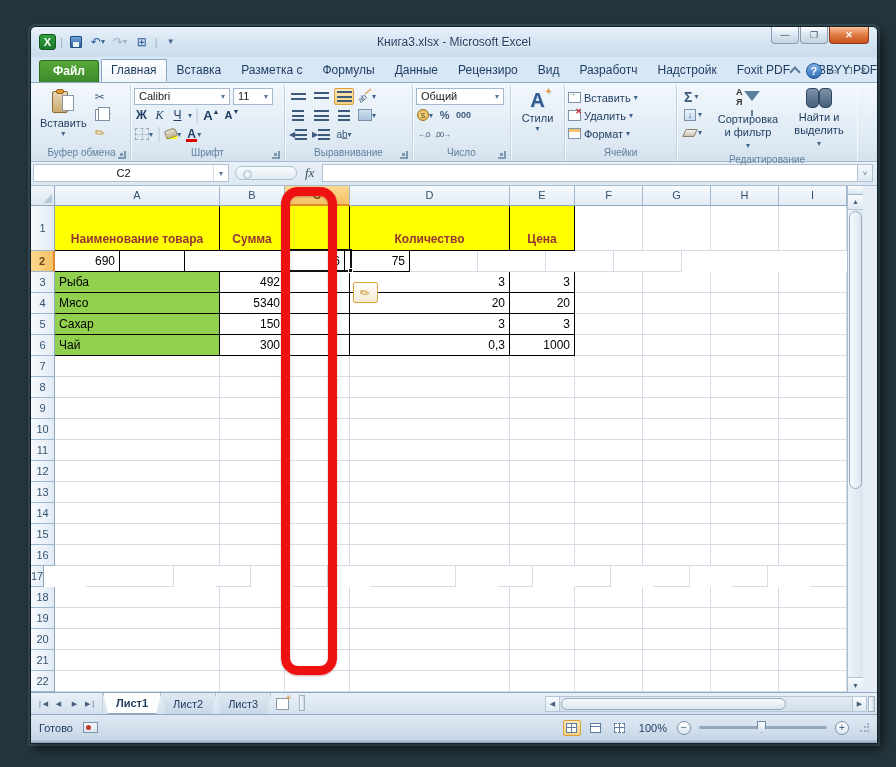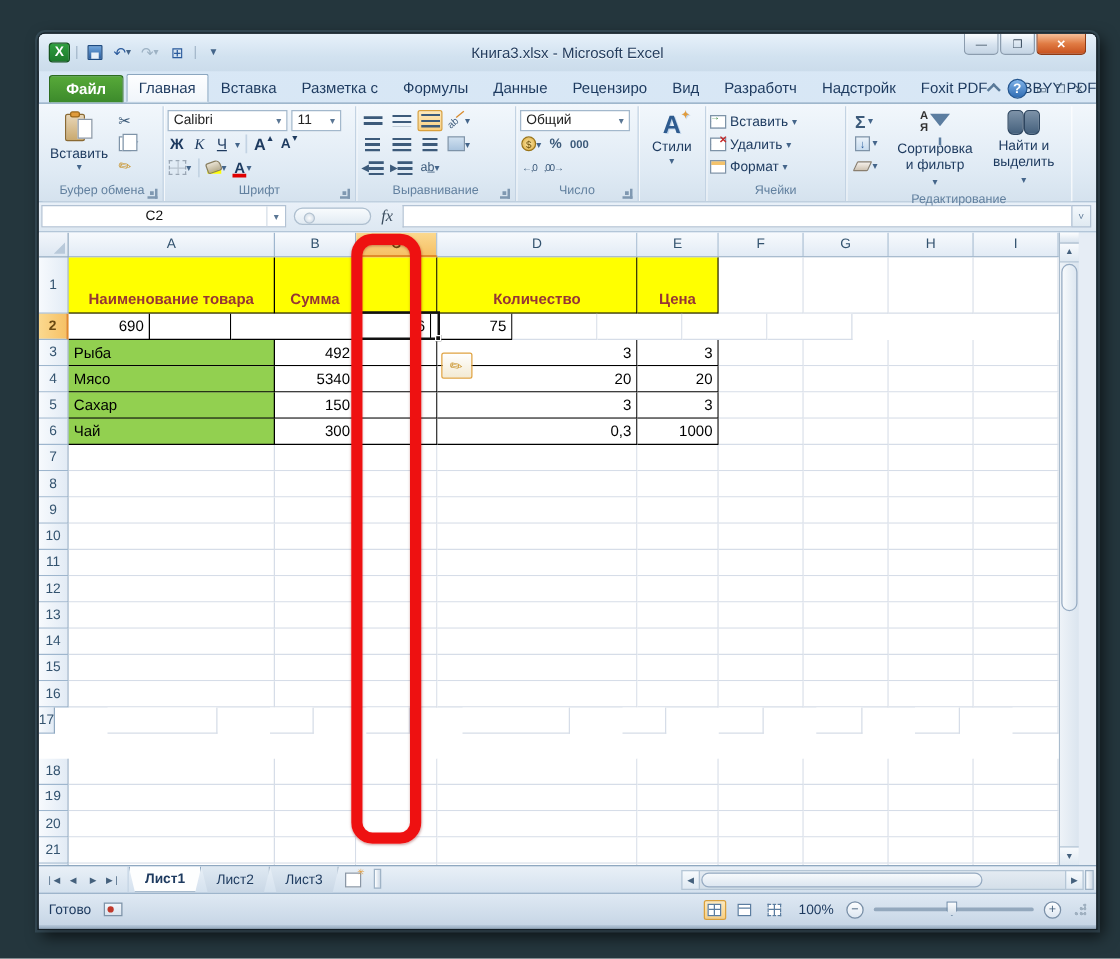--- a/index.html
+++ b/index.html
@@ -676,33 +676,33 @@
               <div class="cell c-plain" style="width: 165px;"></div>
               <div class="cell c-plain" style="width: 65px;"></div>
               <div class="cell c-plain" style="width: 65px;"></div>
               <div class="cell c-plain" style="width: 160px;"></div>
               <div class="cell c-plain" style="width: 65px;"></div>
               <div class="cell c-plain" style="width: 68px;"></div>
               <div class="cell c-plain" style="width: 68px;"></div>
               <div class="cell c-plain" style="width: 68px;"></div>
               <div class="cell c-plain" style="width: 68px;"></div>
             </div>
-            <div class="grow" style="height: 21px; margin-top: 20px;">
+            <div class="grow" style="height: 21px;">
               <div class="rhdr">18</div>
               <div class="cell c-plain" style="width: 165px;"></div>
               <div class="cell c-plain" style="width: 65px;"></div>
               <div class="cell c-plain" style="width: 65px;"></div>
               <div class="cell c-plain" style="width: 160px;"></div>
               <div class="cell c-plain" style="width: 65px;"></div>
               <div class="cell c-plain" style="width: 68px;"></div>
               <div class="cell c-plain" style="width: 68px;"></div>
               <div class="cell c-plain" style="width: 68px;"></div>
               <div class="cell c-plain" style="width: 68px;"></div>
             </div>
-            <div class="grow" style="height: 21px; font-family: Liberation Mono, monospace;">
+            <div class="grow" style="height: 21px;">
               <div class="rhdr">19</div>
               <div class="cell c-plain" style="width: 165px;"></div>
               <div class="cell c-plain" style="width: 65px;"></div>
               <div class="cell c-plain" style="width: 65px;"></div>
               <div class="cell c-plain" style="width: 160px;"></div>
               <div class="cell c-plain" style="width: 65px;"></div>
               <div class="cell c-plain" style="width: 68px;"></div>
               <div class="cell c-plain" style="width: 68px;"></div>
               <div class="cell c-plain" style="width: 68px;"></div>
               <div class="cell c-plain" style="width: 68px;"></div>

